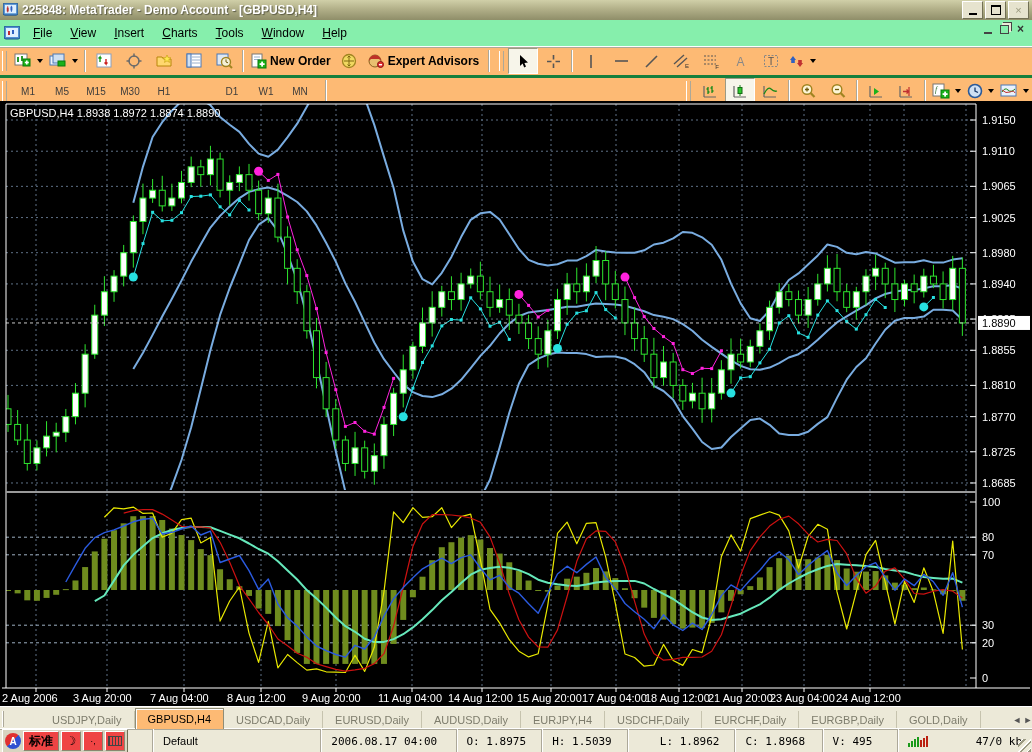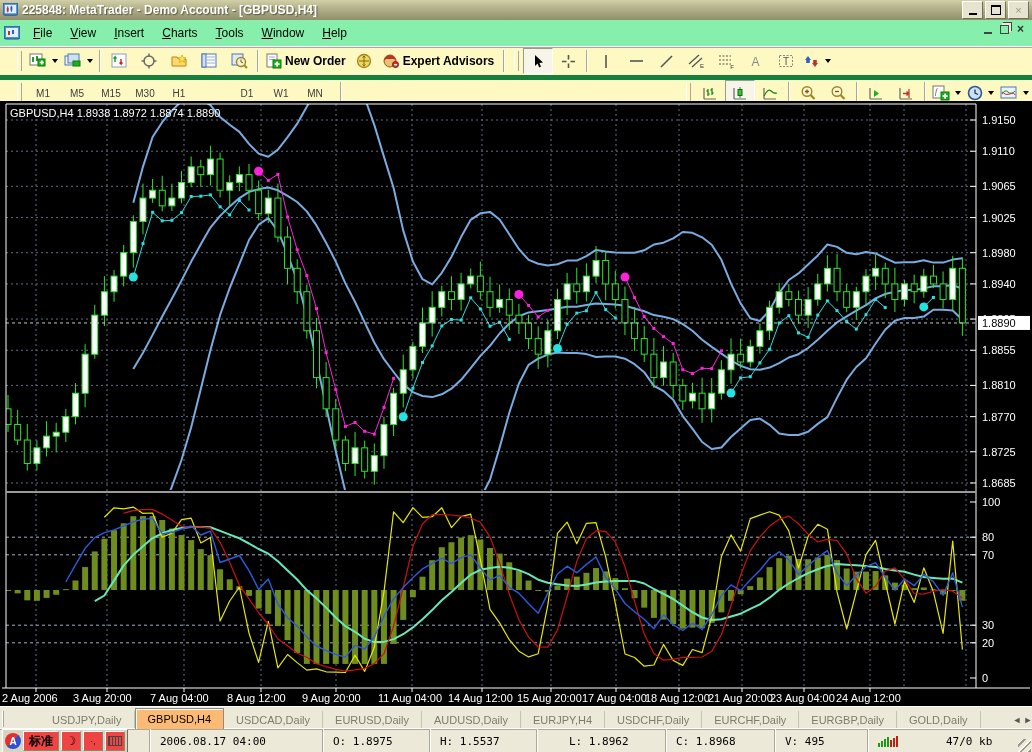--- a/index.html
+++ b/index.html
@@ -20,21 +20,21 @@
   .menubar{height:26px;background:#86efac;display:flex;align-items:center;border-bottom:1px solid #fff;
     box-shadow:0 1px 0 #aca899;position:relative;}
   .menubar .docicon{width:16px;height:15px;margin:0 4px 0 4px;}
   .menu-item{font-size:12px;color:#000;padding:3px 9px;cursor:default;}
   .menu-item u{text-decoration:underline;}
   .mdi-controls{position:absolute;right:8px;top:4px;display:flex;gap:8px;align-items:center;}
   .mdi-controls span{font-size:12px;color:#333;line-height:10px;}
   .mdi-min{width:8px;height:2px;background:#444;margin-top:8px;}
   .mdi-restore{width:7px;height:7px;border:1px solid #444;box-shadow:2px -2px 0 0 #ece9d8,3px -3px 0 0 #444;}
   
-  .toolbar{height:28px;background:#fef9c3;display:flex;align-items:center;border-bottom:5px solid #15803d;padding-left:15px;}
+  .toolbar{height:28px;background:#fdba74;display:flex;align-items:center;border-bottom:3px solid #15803d;}
   .toolbar2{height:26px;}
   .grip{width:3px;height:20px;margin:0 4px 0 2px;border-left:1px solid #fff;border-right:1px solid #aca899;}
   .tsep{width:1px;height:22px;background:#aca899;border-right:1px solid #fff;margin:0 3px;}
   .tbbtn{height:24px;min-width:24px;padding:0 2px;display:flex;align-items:center;justify-content:center;
     border:1px solid transparent;font-size:12px;color:#000;gap:3px;}
   .tbbtn.pressed{border:1px solid;border-color:#9c9a84 #fff #fff #9c9a84;background:#f7f5ea;}
   .tbbtn .lbl{font-weight:bold;font-size:12px;white-space:nowrap;}
   .caret{width:0;height:0;border-left:3px solid transparent;border-right:3px solid transparent;
     border-top:4px solid #000;margin-left:2px;}
   .tfbtn{height:20px;min-width:26px;padding:0 3px;display:flex;align-items:center;justify-content:center;
@@ -927,23 +927,24 @@
 <div class="statusbar">
   <div class="imebar">
     <span class="imelogo">A</span>
     <span class="imebtn" style="min-width:34px;font-weight:bold;">标准</span>
     <span class="imebtn">☽</span>
     <span class="imebtn" style="font-size:9px;">·,</span>
     <span class="imebtn">
         <span class="kbglyph"></span>
       </span>
   </div>
+  <div class="sseg sans" style="width:168px;margin-left:24px;">Default</div>
   <div class="sseg" style="width:152px;margin-left:21px;">2006.08.17 04:00</div>
   <div class="sseg" style="width:86px;">O: 1.8975</div>
-  <div class="sseg" style="width:86px;">H: 1.5537</div>
+  <div class="sseg" style="width:86px;">H: 1.5039</div>
   <div class="sseg" style="width:86px;padding-left:32px;">L: 1.8962</div>
   <div class="sseg" style="width:88px;">C: 1.8968</div>
   <div class="sseg" style="width:72px;">V: 495</div>
   <div class="sseg" style="flex:1;border-left:1px solid #aca899;">
     <span class="traffic">
       <i style="height:4px;background:#1a9a1a;"></i>
         <i style="height:6px;background:#1a9a1a;"></i>
       <i style="height:8px;background:#1a9a1a;"></i>
         <i style="height:10px;background:#1a9a1a;"></i>
       <i style="height:7px;background:#bb2010;"></i>

